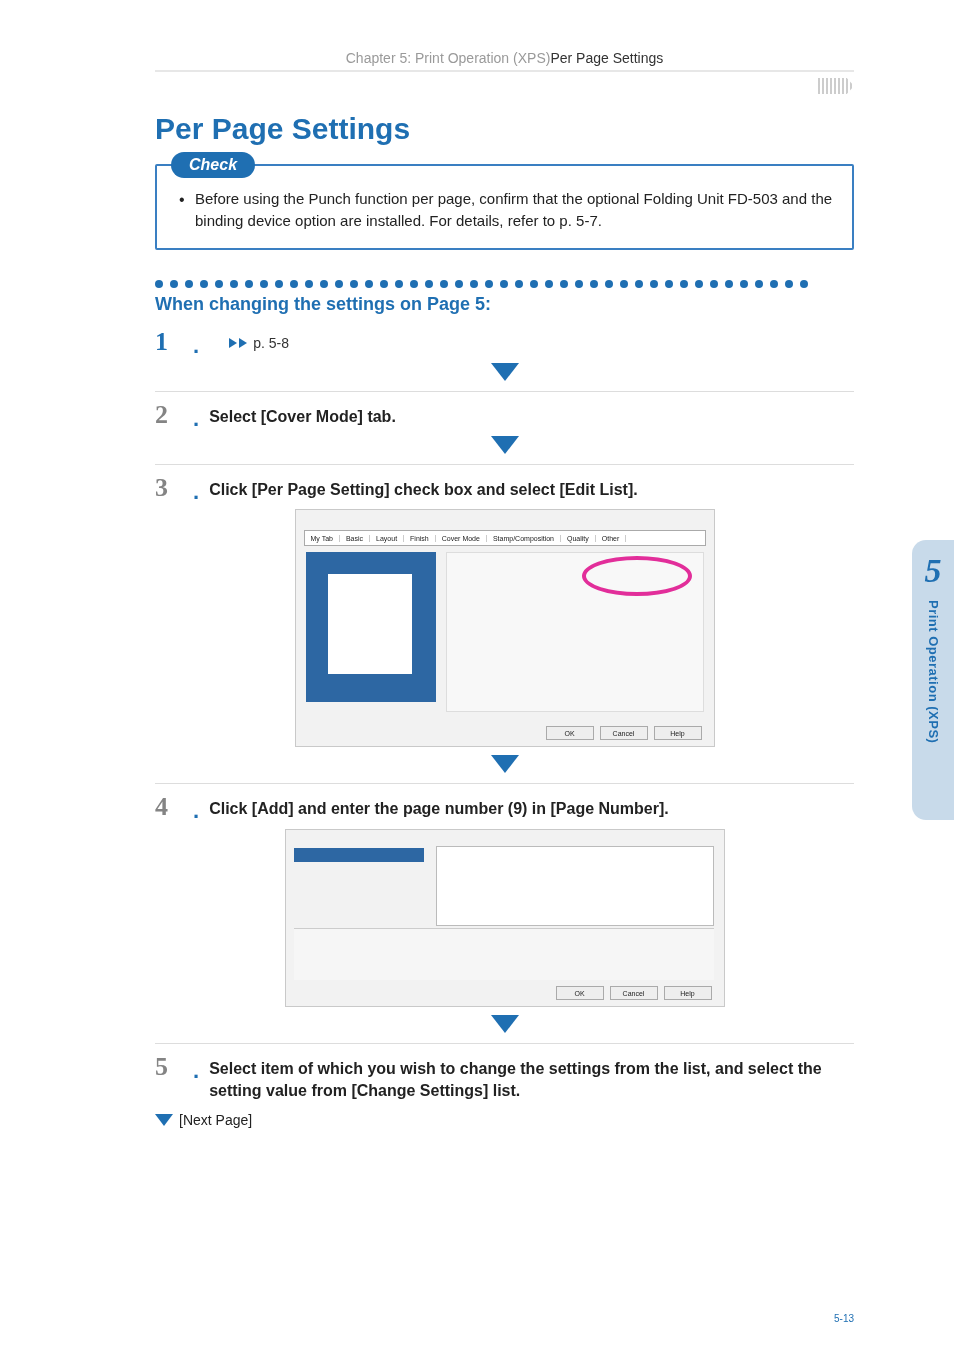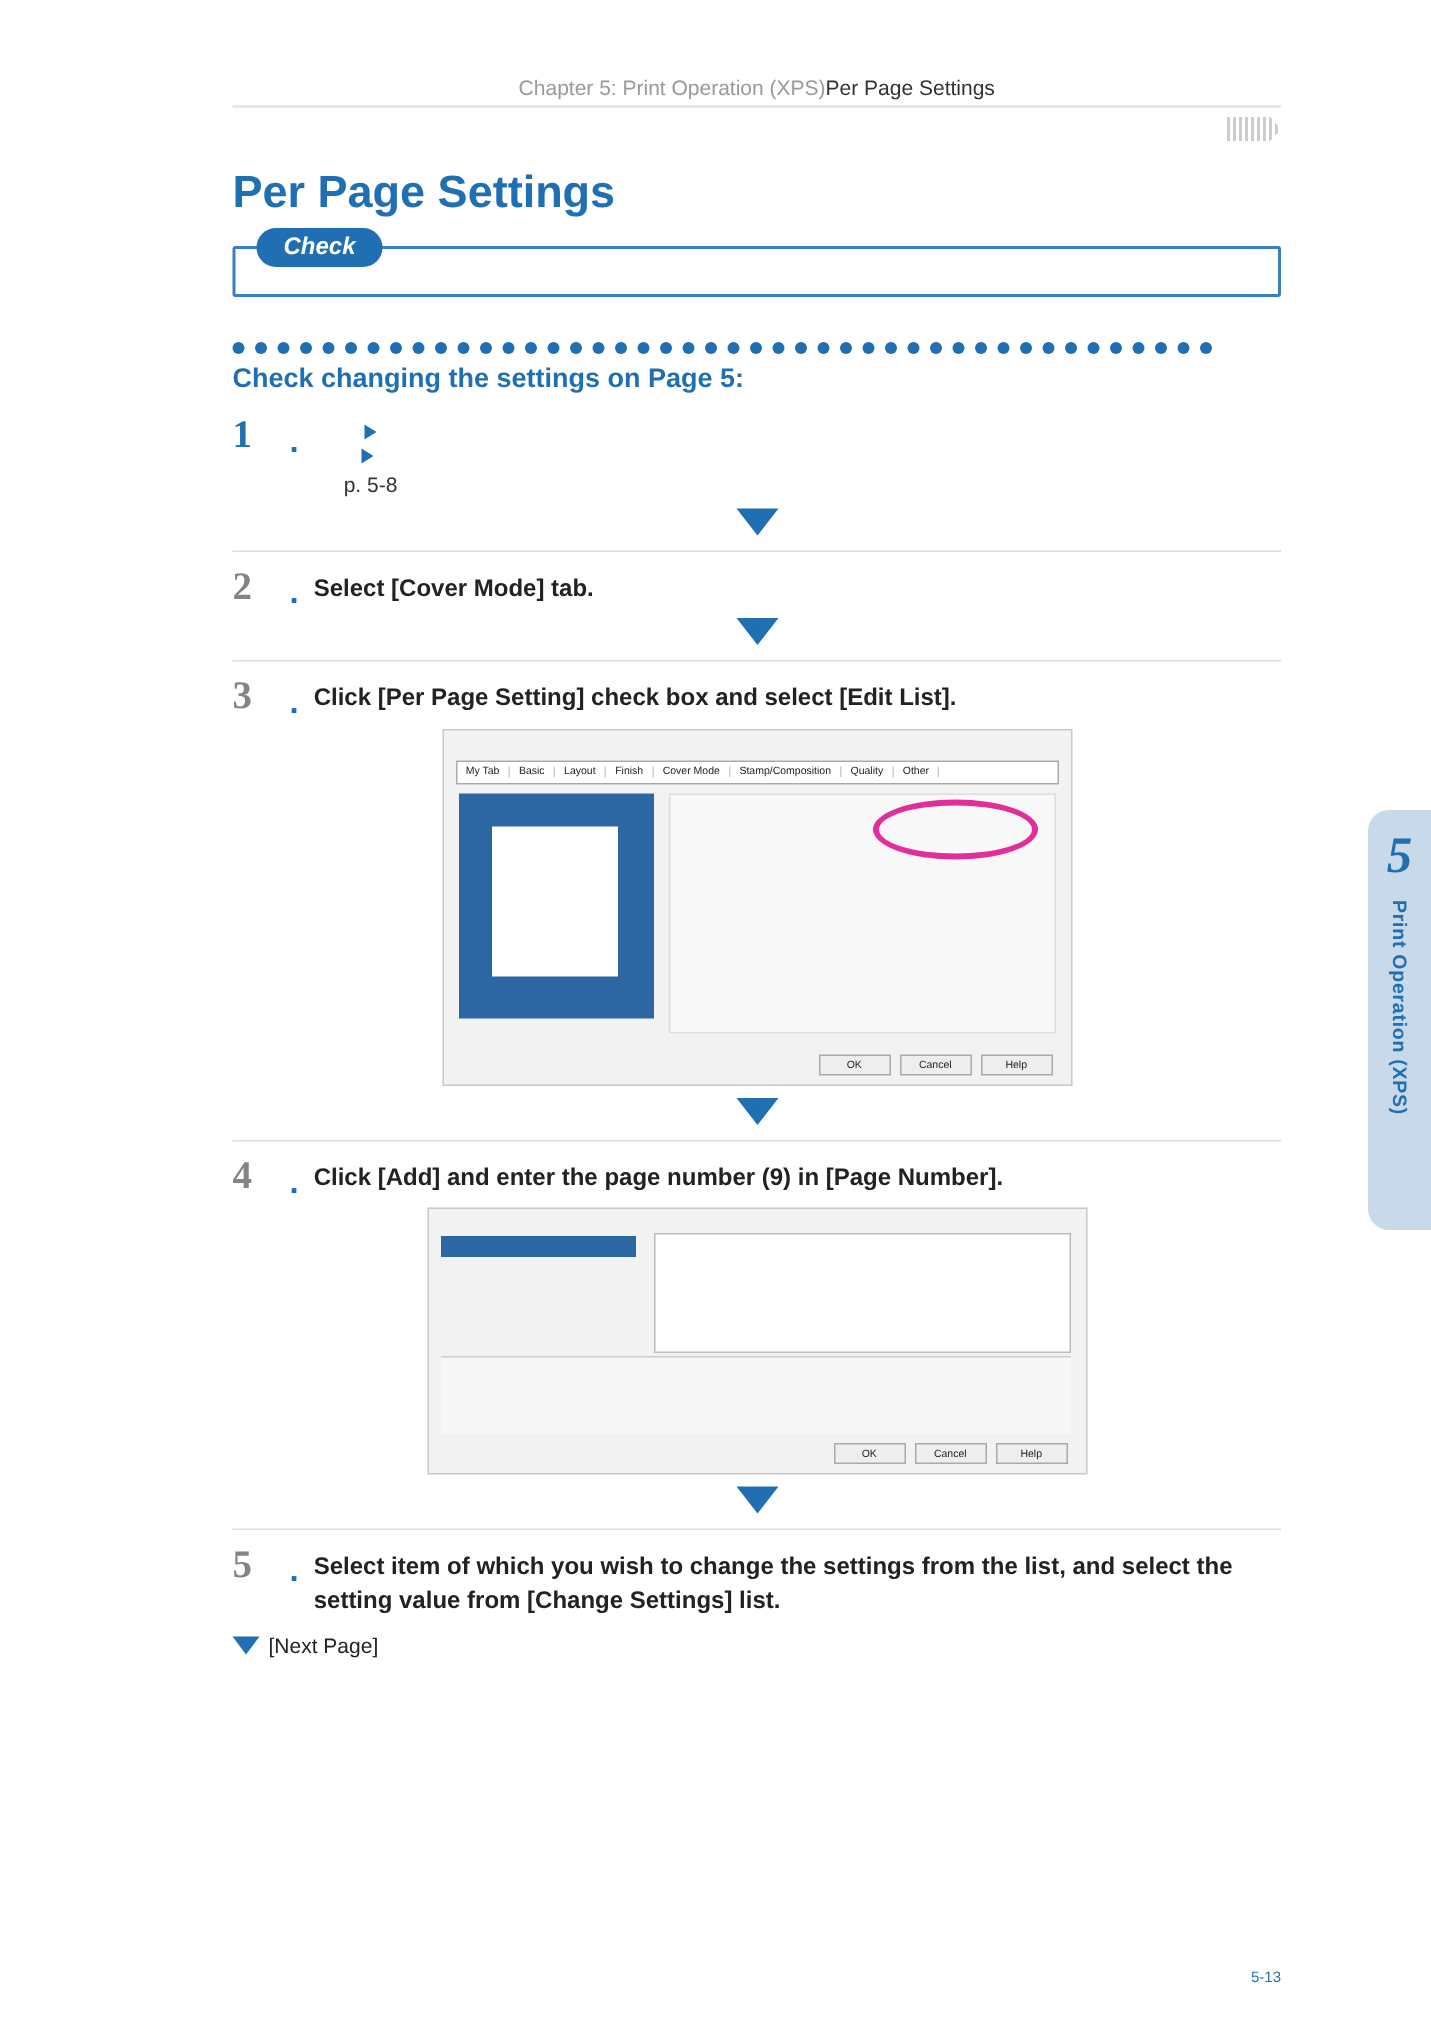--- a/index.html
+++ b/index.html
@@ -124,21 +124,20 @@
   }
   .ref {
     display: inline-flex;
     align-items: center;
     gap: 6px;
     font-size: 14px;
     color: #333;
     margin-left: 20px;
     padding-top: 6px;
     white-space: nowrap;
-    flex-direction: column;
   }
   .ref .tri {
     width: 0; height: 0;
     border-top: 5px solid transparent;
     border-bottom: 5px solid transparent;
     border-left: 8px solid #1f6fb2;
   }
   .ref .tri::after{ content:""; }
   
   .down-arrow {
@@ -248,20 +247,23 @@
     <span class="right">Per Page Settings</span>
   </div>
   <div class="chev-row">
       <div class="chev"></div>
     </div>
 
   <div class="title">Per Page Settings</div>
 
   <div class="check-box">
     <div class="check-pill">Check</div>
+    <ul>
+      <li>Before using the Punch function per page, confirm that the optional Folding Unit FD-503 and the binding device option are installed. For details, refer to p. 5-7.</li>
+    </ul>
   </div>
 
   <div class="dots-row">
     <div class="dot"></div>
       <div class="dot"></div>
       <div class="dot"></div>
       <div class="dot"></div>
       <div class="dot"></div>
       <div class="dot"></div>
       <div class="dot"></div>
@@ -296,21 +298,21 @@
       <div class="dot"></div>
       <div class="dot"></div>
       <div class="dot"></div>
       <div class="dot"></div>
       <div class="dot"></div>
       <div class="dot"></div>
       <div class="dot"></div>
       <div class="dot"></div>
       <div class="dot"></div>
   </div>
-  <div class="sub-head">Check changing the settings on Page 5:</div>
+  <div class="sub-head">When changing the settings on Page 5:</div>
 
   <div class="step">
     <span class="step-num active">1</span>
     <span class="step-dot">.</span>
     <span class="ref">
       <span class="tri"></span>
       <span class="tri" style="margin-left:-4px"></span>
       <span>p. 5-8</span>
     </span>
   </div>

